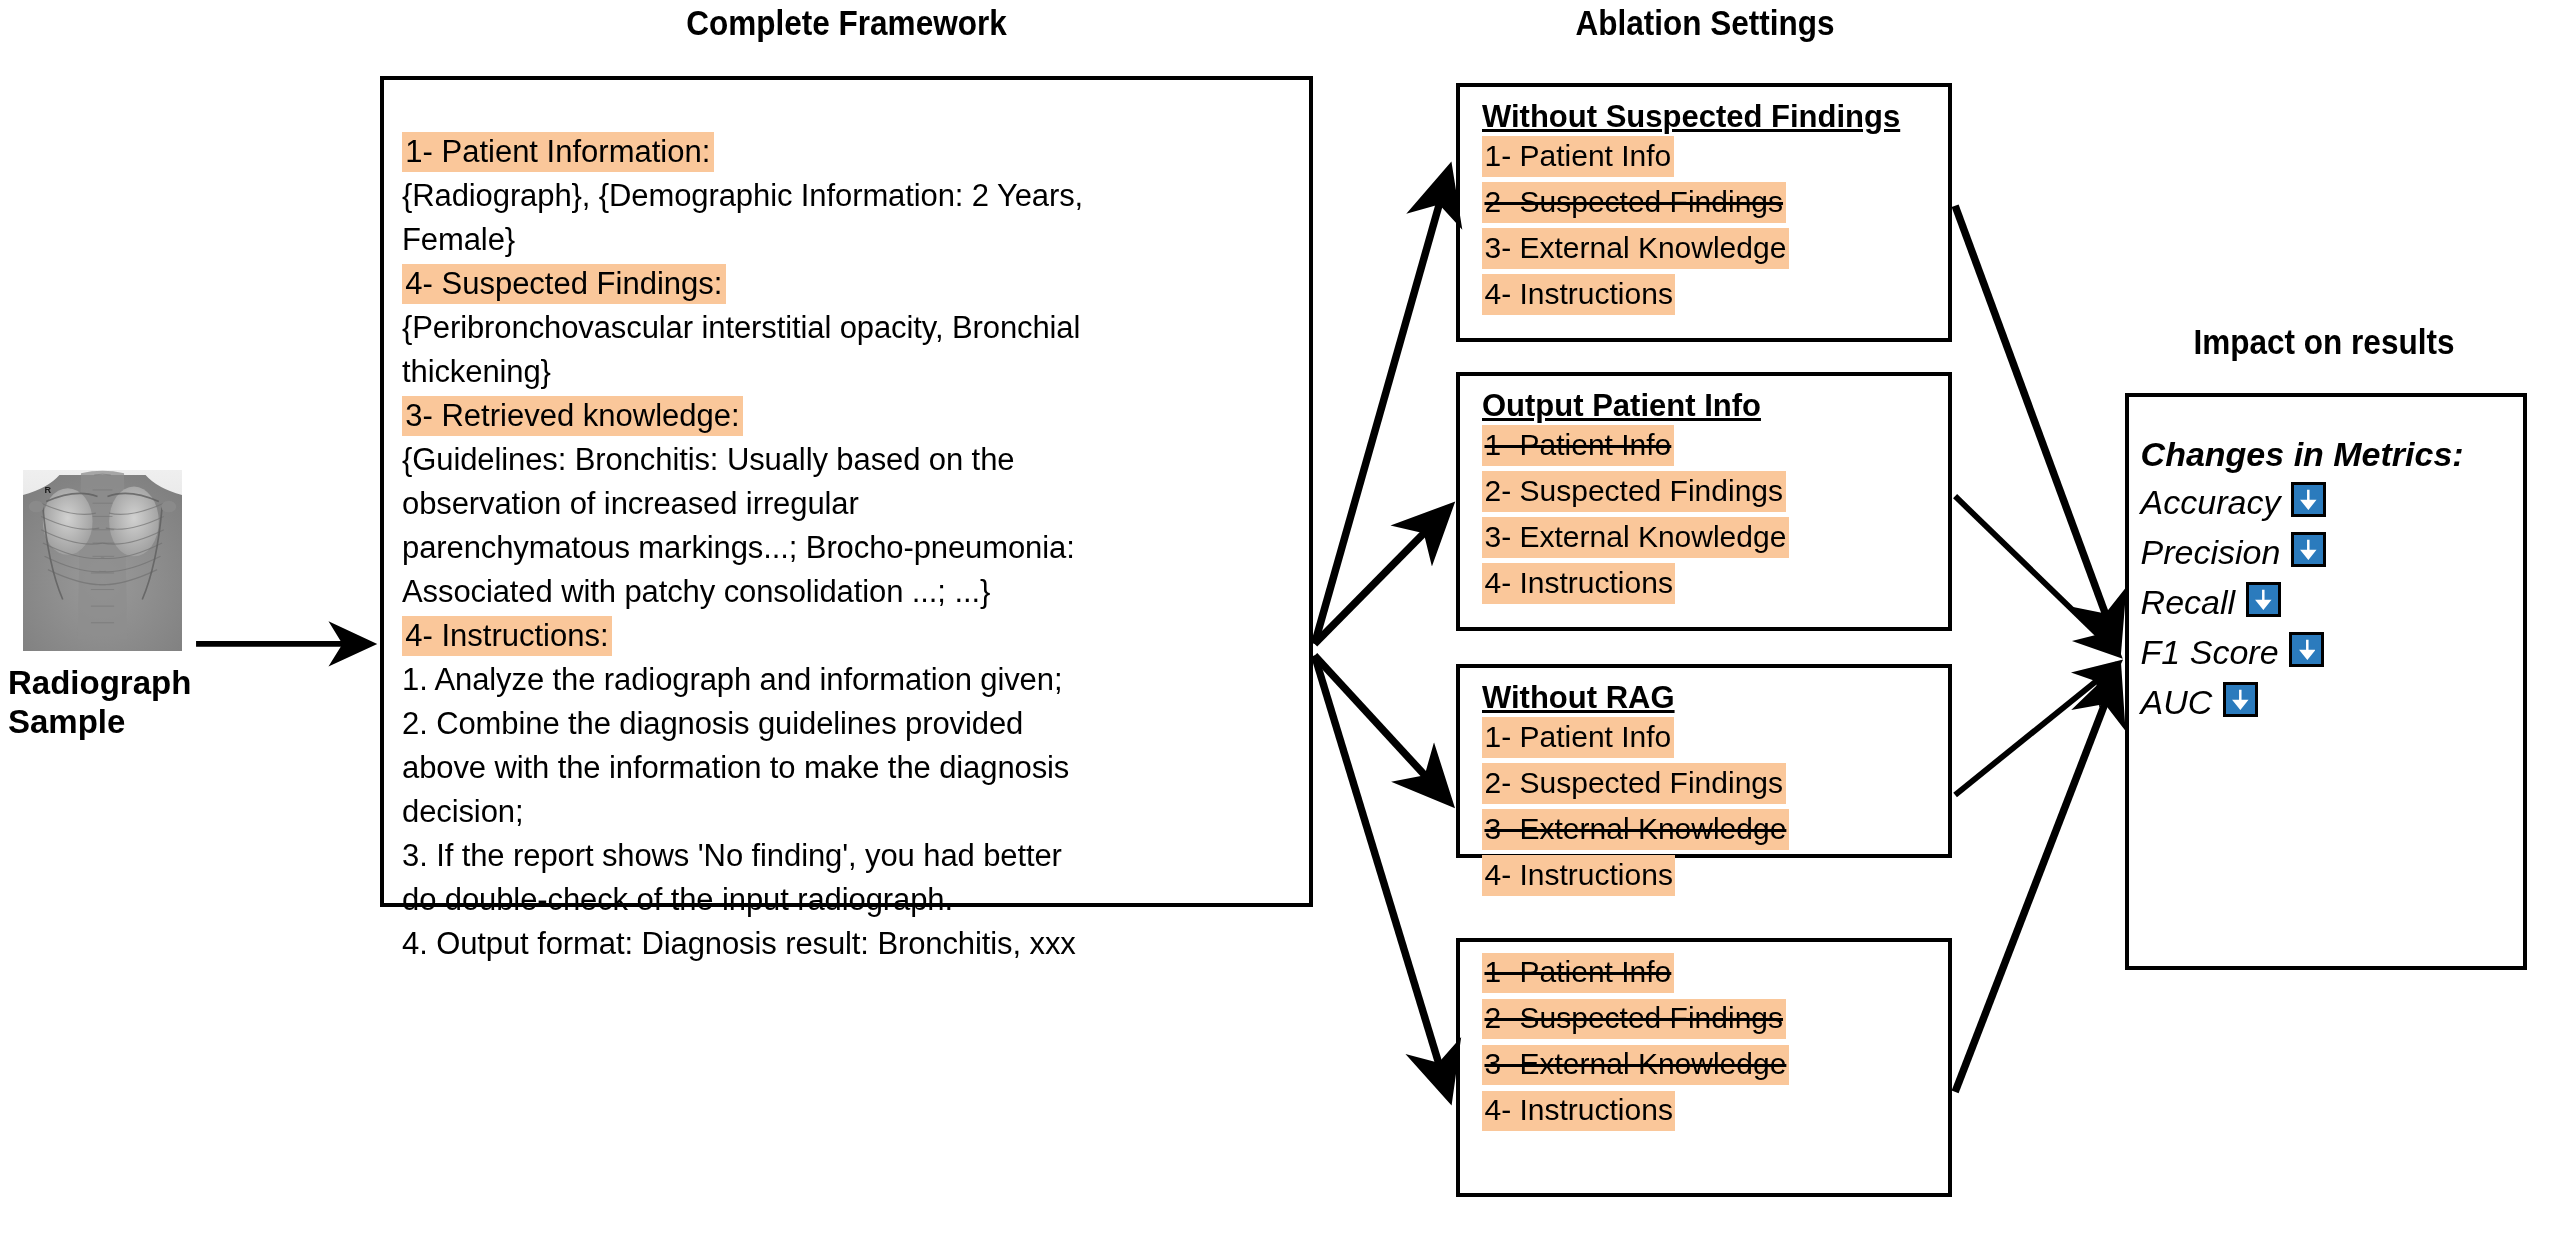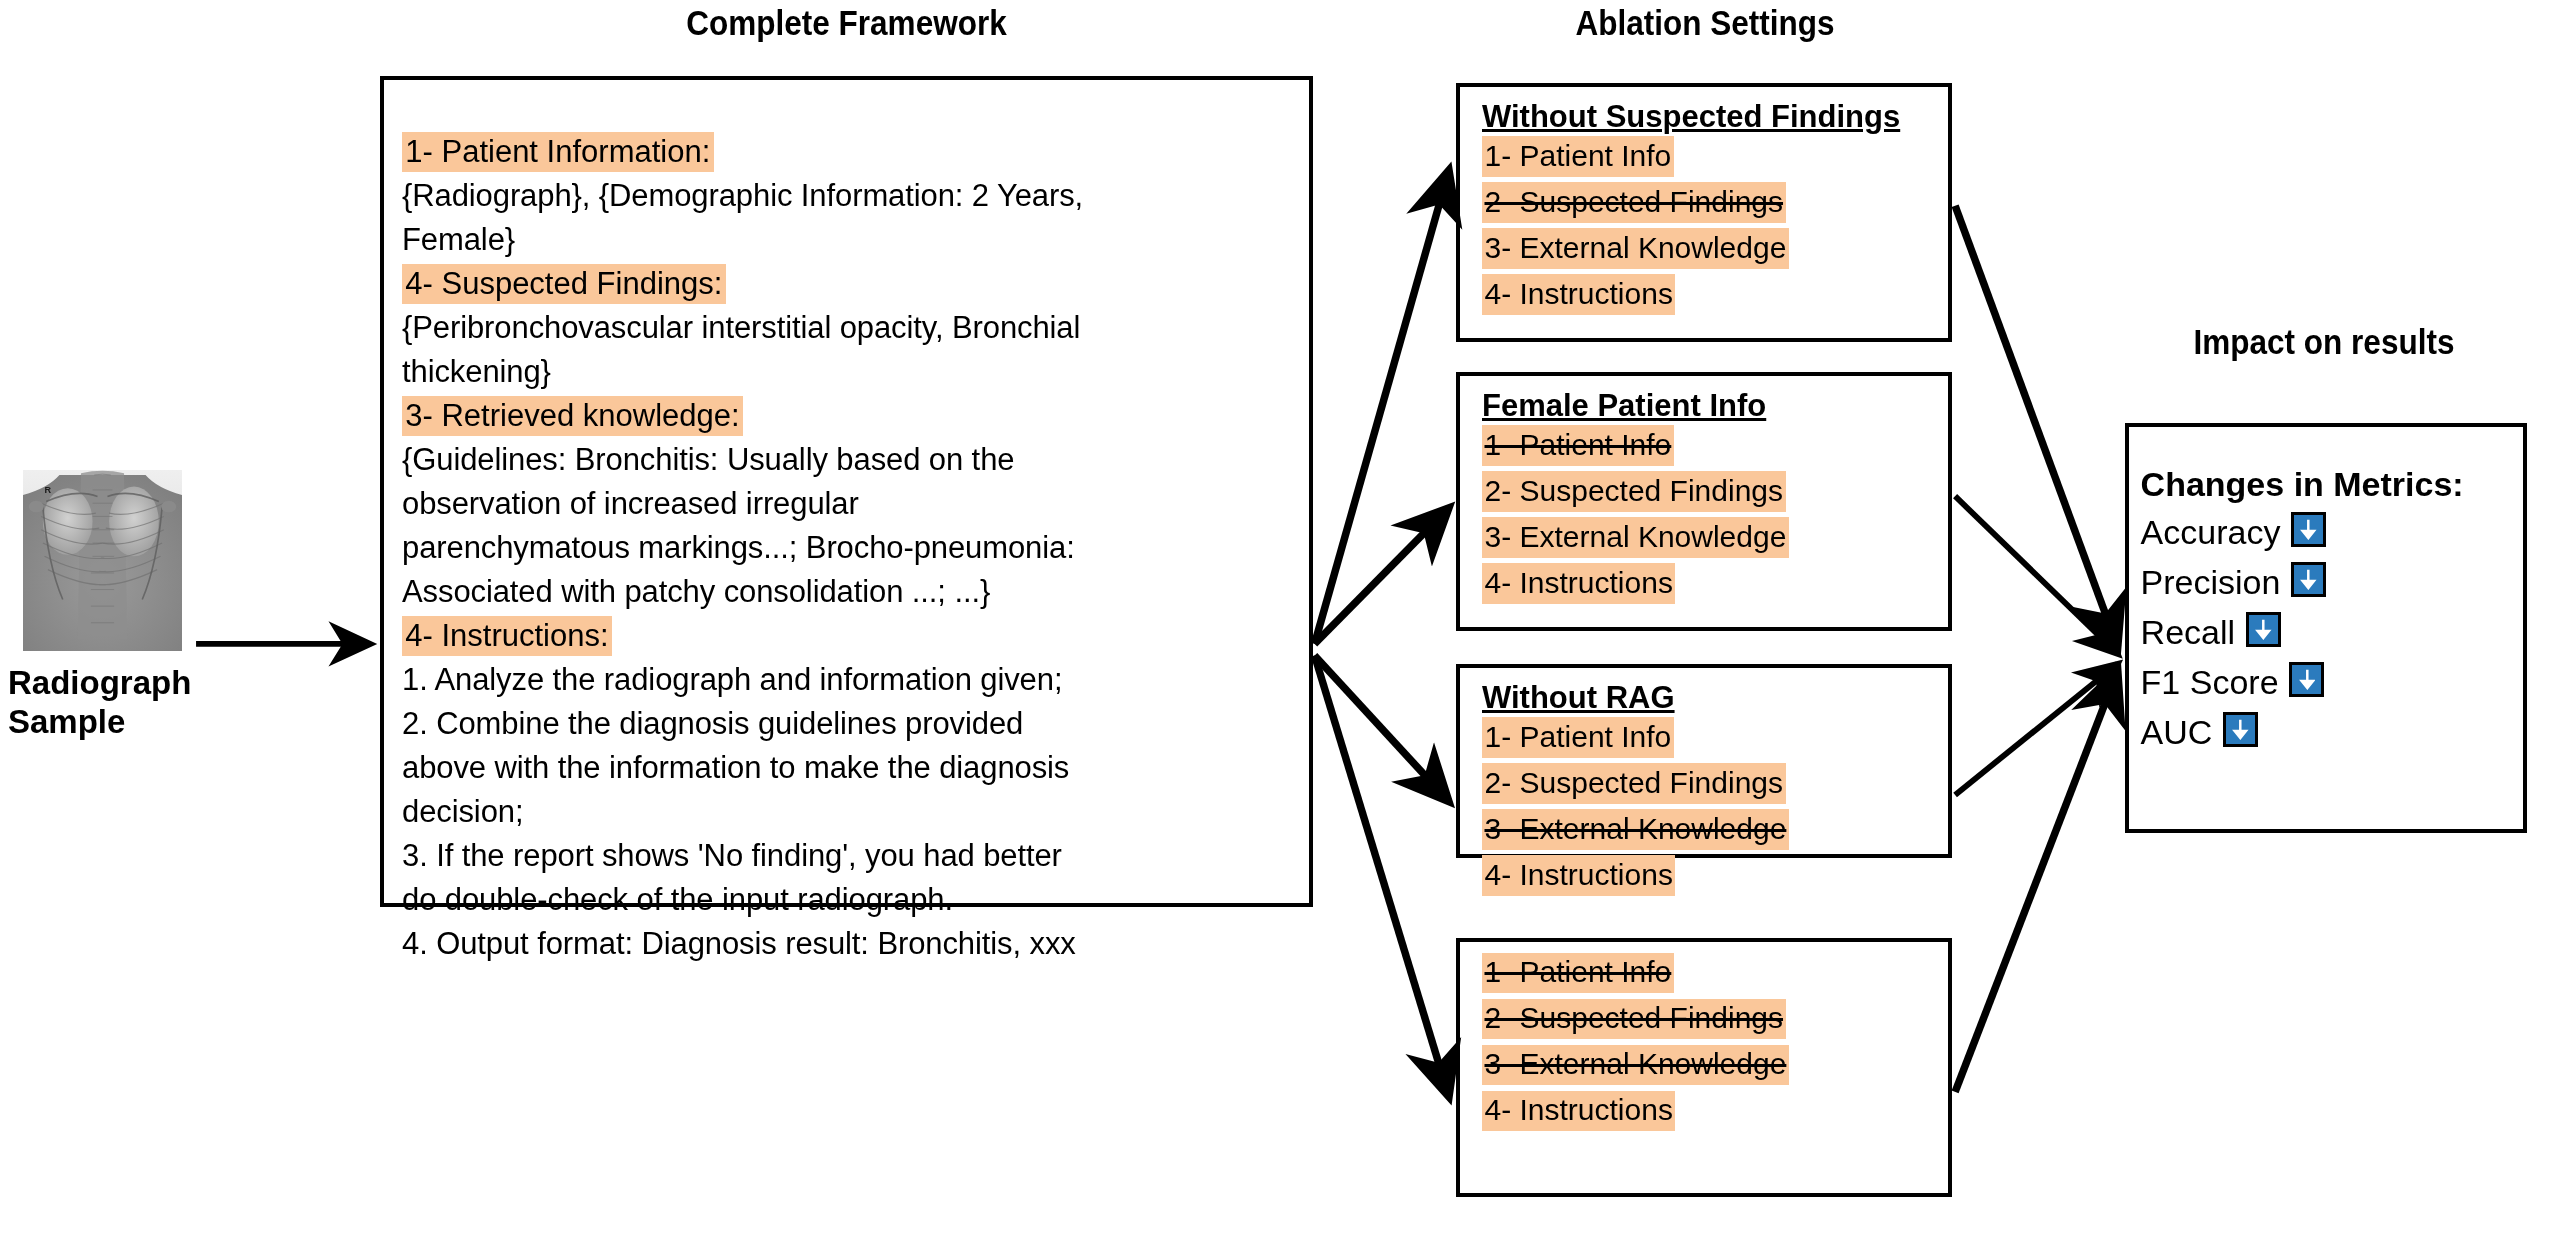--- a/index.html
+++ b/index.html
@@ -41,21 +41,21 @@
                     text-decoration-color:#000;}
   .ab-inner{position:absolute;left:22px;top:10.8px;right:6.6px;text-decoration:underline;}
 
   #ab1{left:1456px;top:83px;height:259px;}
   #ab2{left:1456px;top:372px;height:259px;}
   #ab3{left:1456px;top:664px;height:194px;}
   #ab4{left:1456px;top:938px;height:259px;}
 
   
   #impact-title{left:2108px;top:322px;width:432px;}
-  #results-box{left:2125px;top:423px;width:402px;height:410px;}
+  #results-box{left:2125px;top:393px;width:402px;height:577px;font-style:italic;}
   #results-inner{position:absolute;left:11.6px;top:35px;right:8.3px;}
   .res-head{font-weight:bold;font-size:34px;line-height:45px;white-space:nowrap;
             font-family:"Liberation Sans Narrow","Liberation Sans",sans-serif;
             margin-bottom:5px;}
   .metric{display:flex;gap:10.8px;margin-bottom:9px;}
   .metric-label{font-size:34px;line-height:41px;white-space:nowrap;}
   .badge{width:35px;height:35px;background:#2b7bbd;border:3.3px solid #000;
          box-sizing:border-box;display:flex;align-items:center;justify-content:center;
          flex:0 0 auto;}
   .badge svg{display:block;}
@@ -154,21 +154,21 @@
     <div class="ab-inner">
       <div class="ab-title">Without Suspected Findings</div>
       <div class="ab-item"><i>1- Patient Info</i></div>
       <div class="ab-item struck"><i>2- Suspected Findings</i></div>
       <div class="ab-item"><i>3- External Knowledge</i></div>
       <div class="ab-item"><i>4- Instructions</i></div>
     </div>
   </div>
 <div class="box ab-box" id="ab2">
     <div class="ab-inner">
-      <div class="ab-title">Female Patient Info</div>
+      <div class="ab-title">Output Patient Info</div>
       <div class="ab-item struck"><i>1- Patient Info</i></div>
       <div class="ab-item"><i>2- Suspected Findings</i></div>
       <div class="ab-item"><i>3- External Knowledge</i></div>
       <div class="ab-item"><i>4- Instructions</i></div>
     </div>
   </div>
 <div class="box ab-box" id="ab3">
     <div class="ab-inner">
       <div class="ab-title">Without RAG</div>
       <div class="ab-item"><i>1- Patient Info</i></div>

